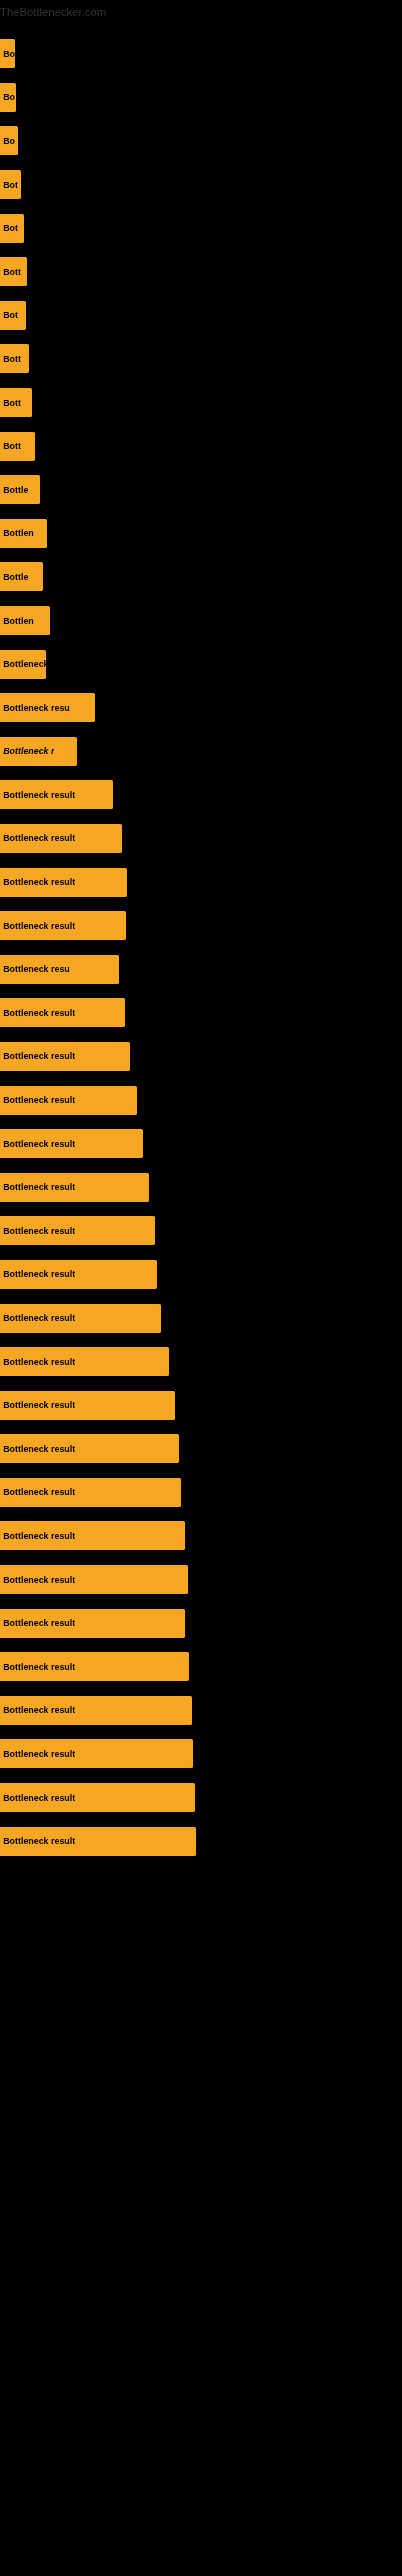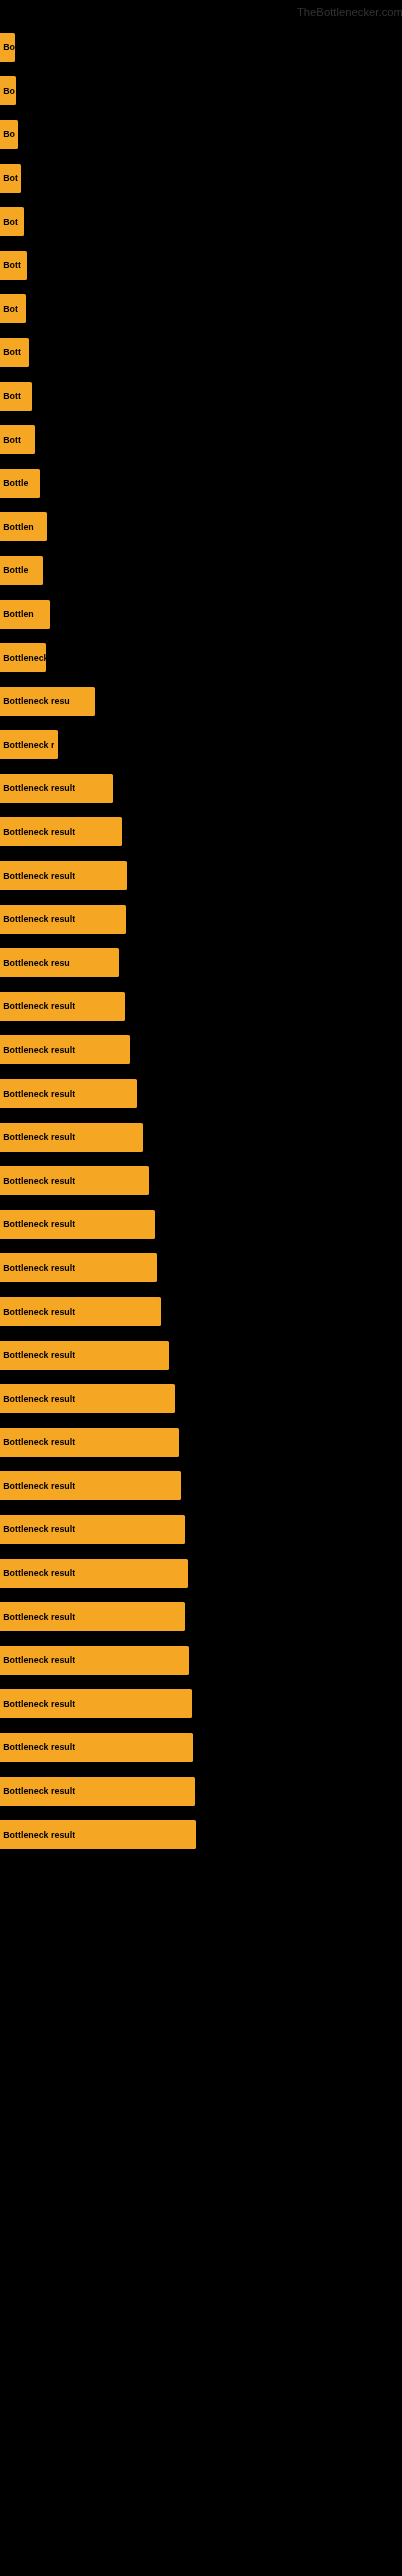--- a/index.html
+++ b/index.html
@@ -12,32 +12,32 @@
       background-color: #000000;
       width: 403px;
       min-height: 2576px;
       font-family: Arial, sans-serif;
       position: relative;
     }
 
     .site-title {
       color: #333333;
       font-size: 11.3px;
-      text-align: right;
+      text-align: left;
       padding: 6.4px 0;
       background-color: #000;
     }
 
     .bars-container {
       padding: 8px 0;
     }
 
     .bar-row {
       display: flex;
-      align-items: flex-start;
+      align-items: center;
       margin-bottom: 1.6px;
       height: 42px;
       position: relative;
     }
 
     .bar {
       background-color: #F5A623;
       height: 29px;
       display: flex;
       align-items: center;
@@ -138,21 +138,21 @@
       <div class="bar" style="width: 46px;">
         <span class="bar-label">Bottleneck</span>
       </div>
     </div>
     <div class="bar-row">
       <div class="bar" style="width: 95px;">
         <span class="bar-label">Bottleneck resu</span>
       </div>
     </div>
     <div class="bar-row">
-      <div class="bar" style="width: 58px;">
+      <div class="bar" style="width: 77px; font-style: italic;">
         <span class="bar-label">Bottleneck r</span>
       </div>
     </div>
     <div class="bar-row">
       <div class="bar" style="width: 113px;">
         <span class="bar-label">Bottleneck result</span>
       </div>
     </div>
     <div class="bar-row">
       <div class="bar" style="width: 122px;">

